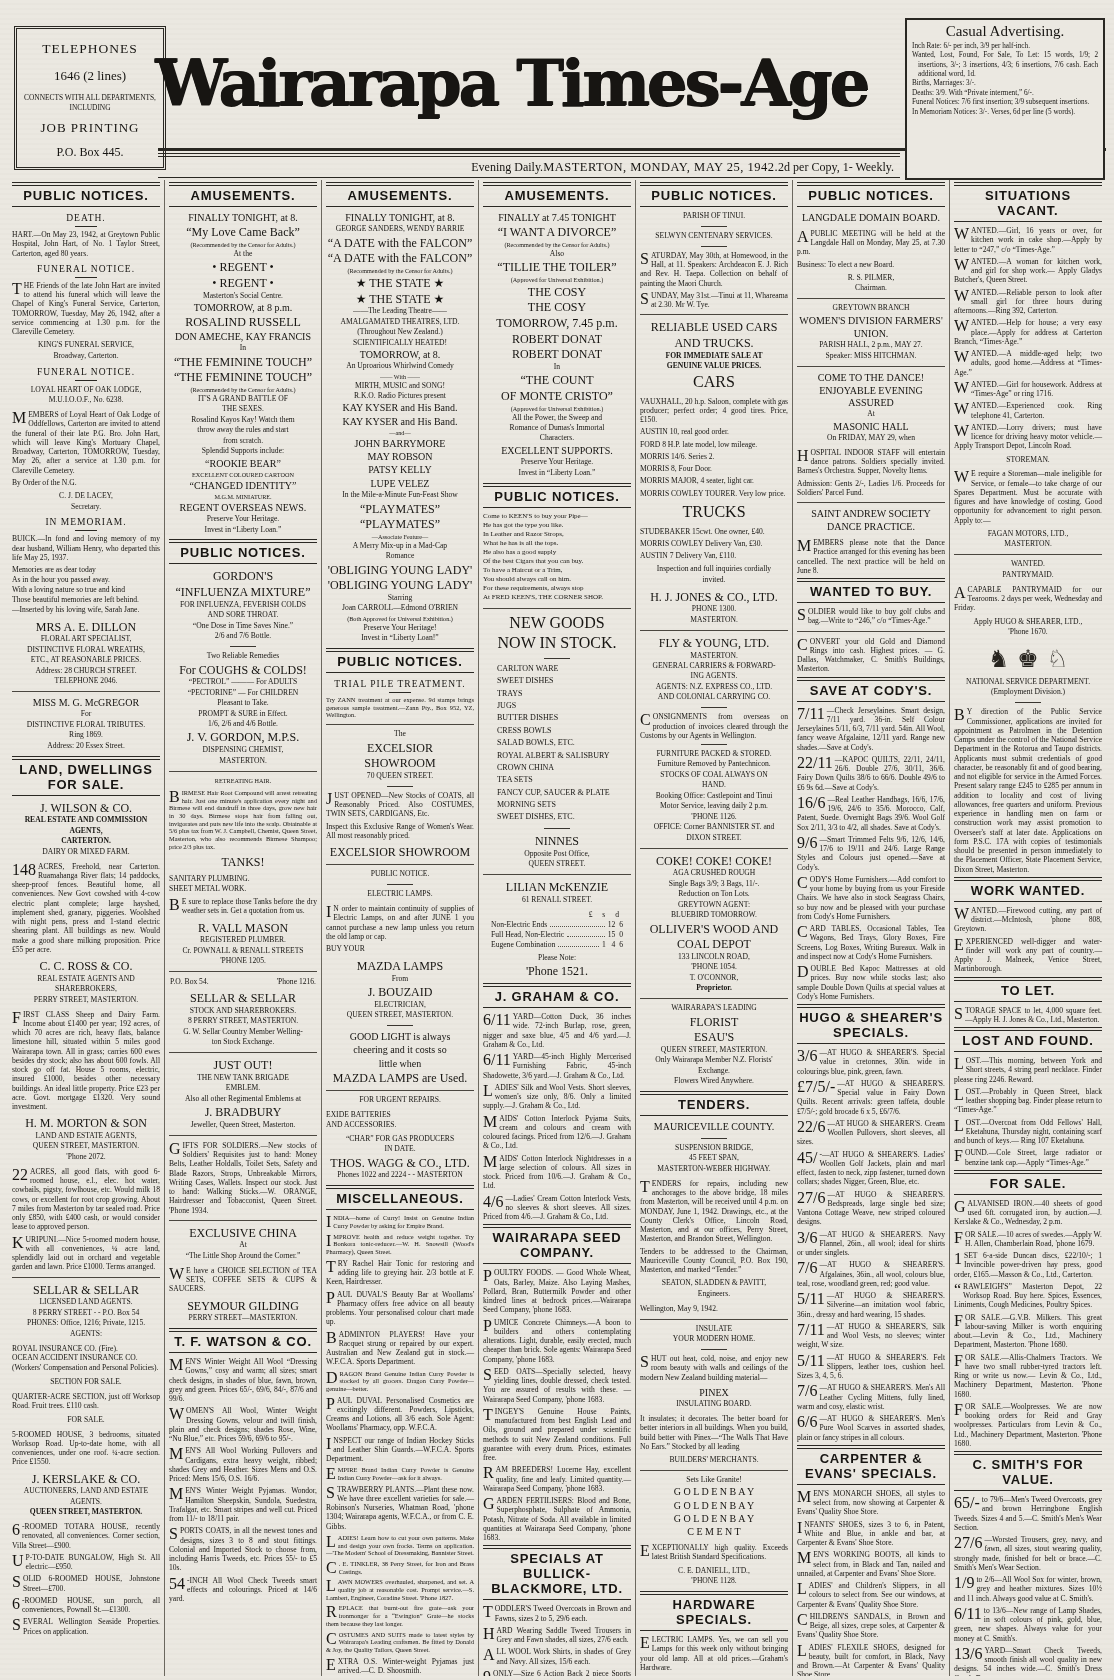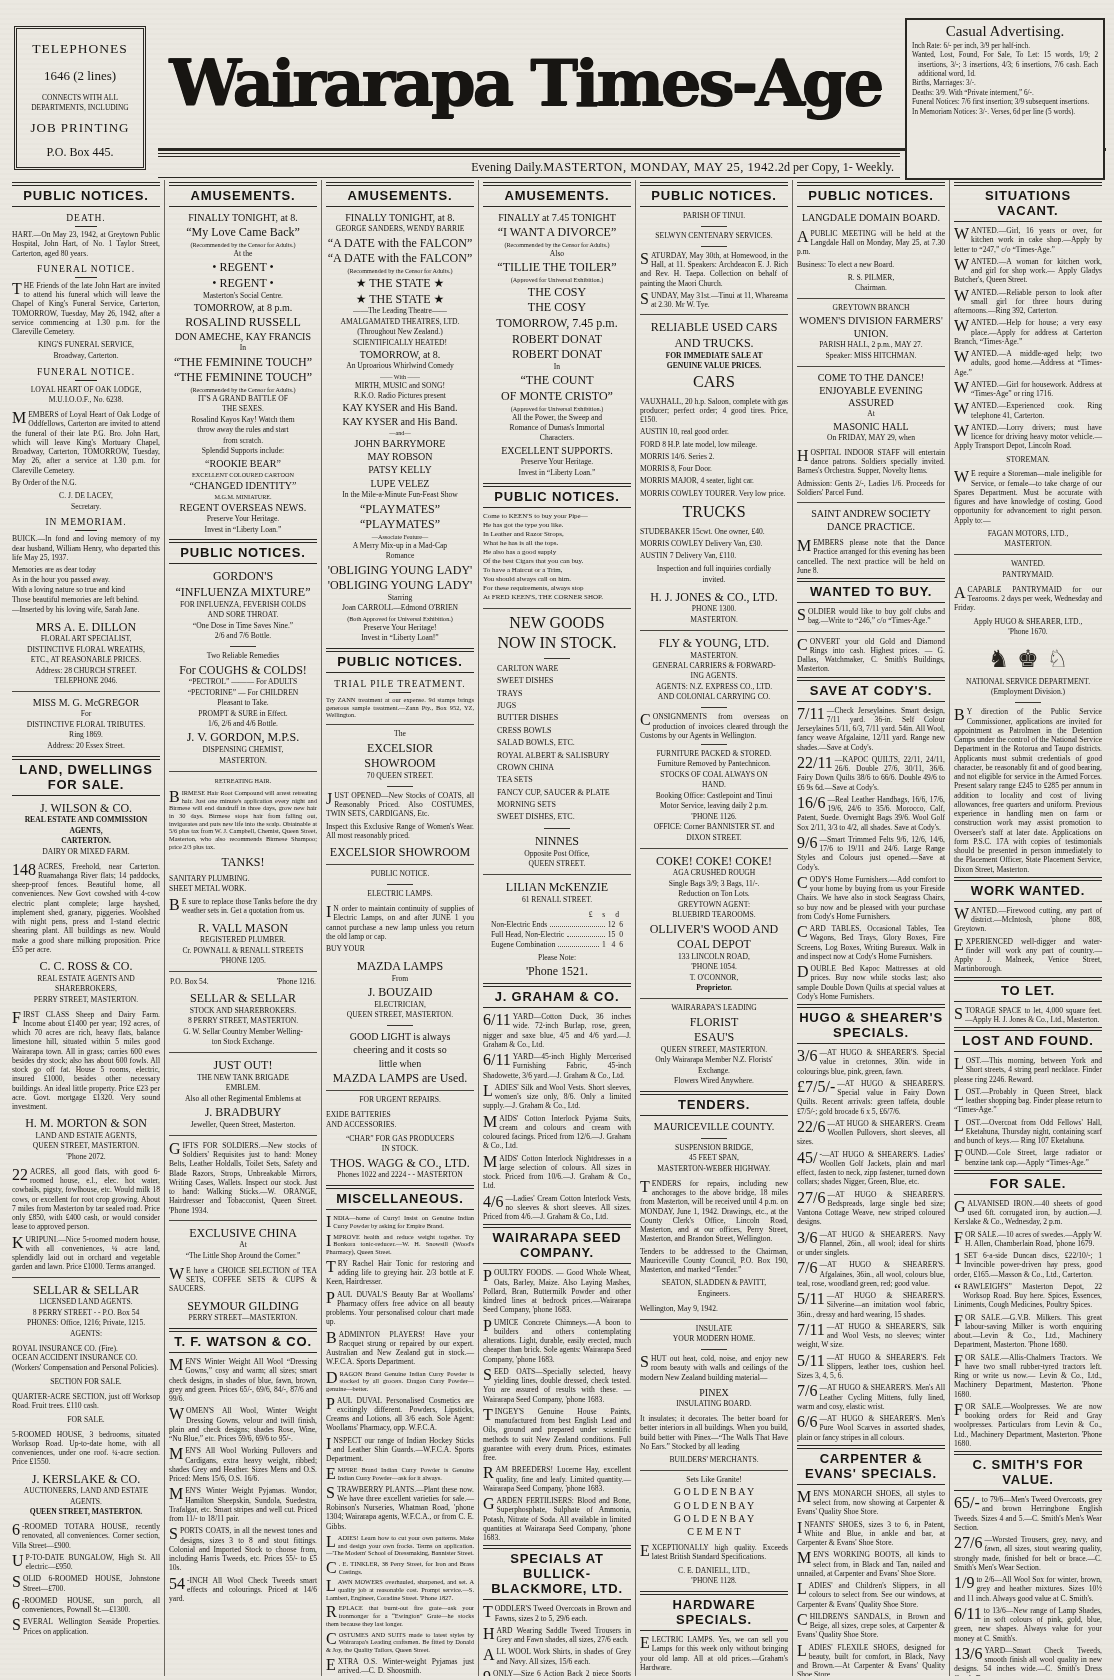--- a/index.html
+++ b/index.html
@@ -1,27 +1,27 @@
 <!DOCTYPE html>
 <html><head>
 <meta charset="utf-8">
 <style>
   html,body{margin:0;padding:0;}
   body{width:1114px;height:1680px;background:#c9c6bf;}
   .page{position:relative;width:1114px;height:1680px;background:#ebe8e1;
     background-image:repeating-linear-gradient(0deg,rgba(90,80,60,.02) 0 2px,transparent 2px 5px);
     color:#171512;font-family:"Liberation Serif","DejaVu Serif",serif;overflow:hidden;}
   
-  .telbox{position:absolute;left:14px;top:26px;width:132px;height:144px;border:3px double #2a2823;text-align:center;padding-top:12px;box-sizing:border-box;}
+  .telbox{position:absolute;left:14px;top:26px;width:152px;height:144px;border:3px double #2a2823;text-align:center;padding-top:12px;box-sizing:border-box;}
   .telbox .t{font-size:13.5px;letter-spacing:1px;}
   .telbox .num{font-size:13px;margin-top:11px;}
   .telbox .sm{font-size:7.4px;margin-top:9px;line-height:1.3;padding:0 6px;}
   .telbox .job{font-size:13px;margin-top:8px;letter-spacing:1px;}
   .telbox .po{font-size:12px;margin-top:9px;}
-  .masthead{position:absolute;left:154px;top:16px;width:742px;height:132px;display:flex;align-items:center;justify-content:center;
+  .masthead{position:absolute;left:140px;top:16px;width:742px;height:132px;display:flex;align-items:center;justify-content:center;
     font-family:"DejaVu Serif",serif;font-weight:bold;font-size:64px;letter-spacing:-3px;white-space:nowrap;
     text-shadow:1px 0 #171512, 0 1px #171512;}
   .adbox{position:absolute;right:9px;top:18px;width:200px;height:162px;border:2px solid #2a2823;padding:3px 5px;box-sizing:border-box;background:#ebe8e1;margin-left:48px;}
   .adbox .ttl{text-align:center;font-size:15px;margin-bottom:2px;}
   .adbox .it{font-size:7.2px;line-height:1.3;text-indent:-6px;padding-left:6px;text-align:justify;}
   .dateline{position:absolute;left:158px;top:153px;width:742px;border-top:4px double #2a2823;border-bottom:1px solid #2a2823;
     display:flex;justify-content:flex-end;align-items:baseline;padding:3px 6px 2px;box-sizing:border-box;}
   .dateline .dl{font-size:12px;}
   .dateline .dc2{font-size:12.5px;letter-spacing:.5px;}
   .toprule{position:absolute;left:158px;top:148px;width:948px;border-top:3px solid #2a2823;}
@@ -393,21 +393,21 @@
         <div class="rl"></div>
         <div class="c">
           <div class="ln t4">FOR URGENT REPAIRS.</div>
         </div>
         <div class="v ">
           <div>EXIDE BATTERIES</div>
           <div>                    AND ACCESSORIES.</div>
         </div>
         <div class="c">
           <div class="ln t4">“CHAR” FOR GAS PRODUCERS</div>
-          <div class="ln t4">IN STOCK.</div>
+          <div class="ln t4">IN DATE.</div>
           <div class="ln t2">THOS. WAGG &amp; CO., LTD.</div>
           <div class="ln t4">Phones 1022 and 2224 - - MASTERTON</div>
         </div>
         <div class="sh">MISCELLANEOUS.</div>
         <div class="p sm"><span class="dc">I</span>NDIA—home of Curry! Insist on Genuine Indian Curry Powder by asking for Empire Brand.</div>
         <div class="p sm"><span class="dc">I</span>MPROVE health and reduce weight together. Try Bonkora tonic-reducer.—W. H. Snowsill (Wood's Pharmacy), Queen Street.</div>
         <div class="p"><span class="dc">T</span>RY Rachel Hair Tonic for restoring and adding life to greying hair. 2/3 bottle at F. Keen, Hairdresser.</div>
         <div class="p"><span class="dc">P</span>AUL DUVAL'S Beauty Bar at Woollams' Pharmacy offers free advice on all beauty problems.  Your personalised colour chart made up.</div>
         <div class="p"><span class="dc">B</span>ADMINTON PLAYERS!  Have your Racquet strung or repaired by our expert.  Australian and New Zealand gut in stock.—W.F.C.A. Sports Department.</div>
         <div class="p sm"><span class="dc">D</span>RAGON Brand Genuine Indian Curry Powder is stocked by all grocers. Dragon Curry Powder—genuine—better.</div>
@@ -598,21 +598,21 @@
           <div class="ln t4">OFFICE: Corner BANNISTER ST. and</div>
           <div class="ln t4">DIXON STREET.</div>
         </div>
         <div class="rl"></div>
         <div class="c">
           <div class="ln t2">COKE!    COKE!    COKE!</div>
           <div class="ln t4">AGA      CRUSHED      ROUGH</div>
           <div class="ln t4">Single Bags 3/9; 3 Bags, 11/-.</div>
           <div class="ln t4">Reduction on Ton Lots.</div>
           <div class="ln t4">GREYTOWN AGENT:</div>
-          <div class="ln t4">BLUEBIRD TEAROOMS.</div>
+          <div class="ln t4">BLUEBIRD TOMORROW.</div>
           <div class="ln t2">OLLIVER'S  WOOD  AND</div>
           <div class="ln t2">COAL  DEPOT</div>
           <div class="ln t4">133 LINCOLN ROAD,</div>
           <div class="ln t4">'PHONE 1054.</div>
           <div class="ln t4">T. O'CONNOR,</div>
           <div class="ln t4 b">Proprietor.</div>
         </div>
         <div class="rl"></div>
         <div class="c">
           <div class="ln t4">WAIRARAPA'S LEADING</div>

